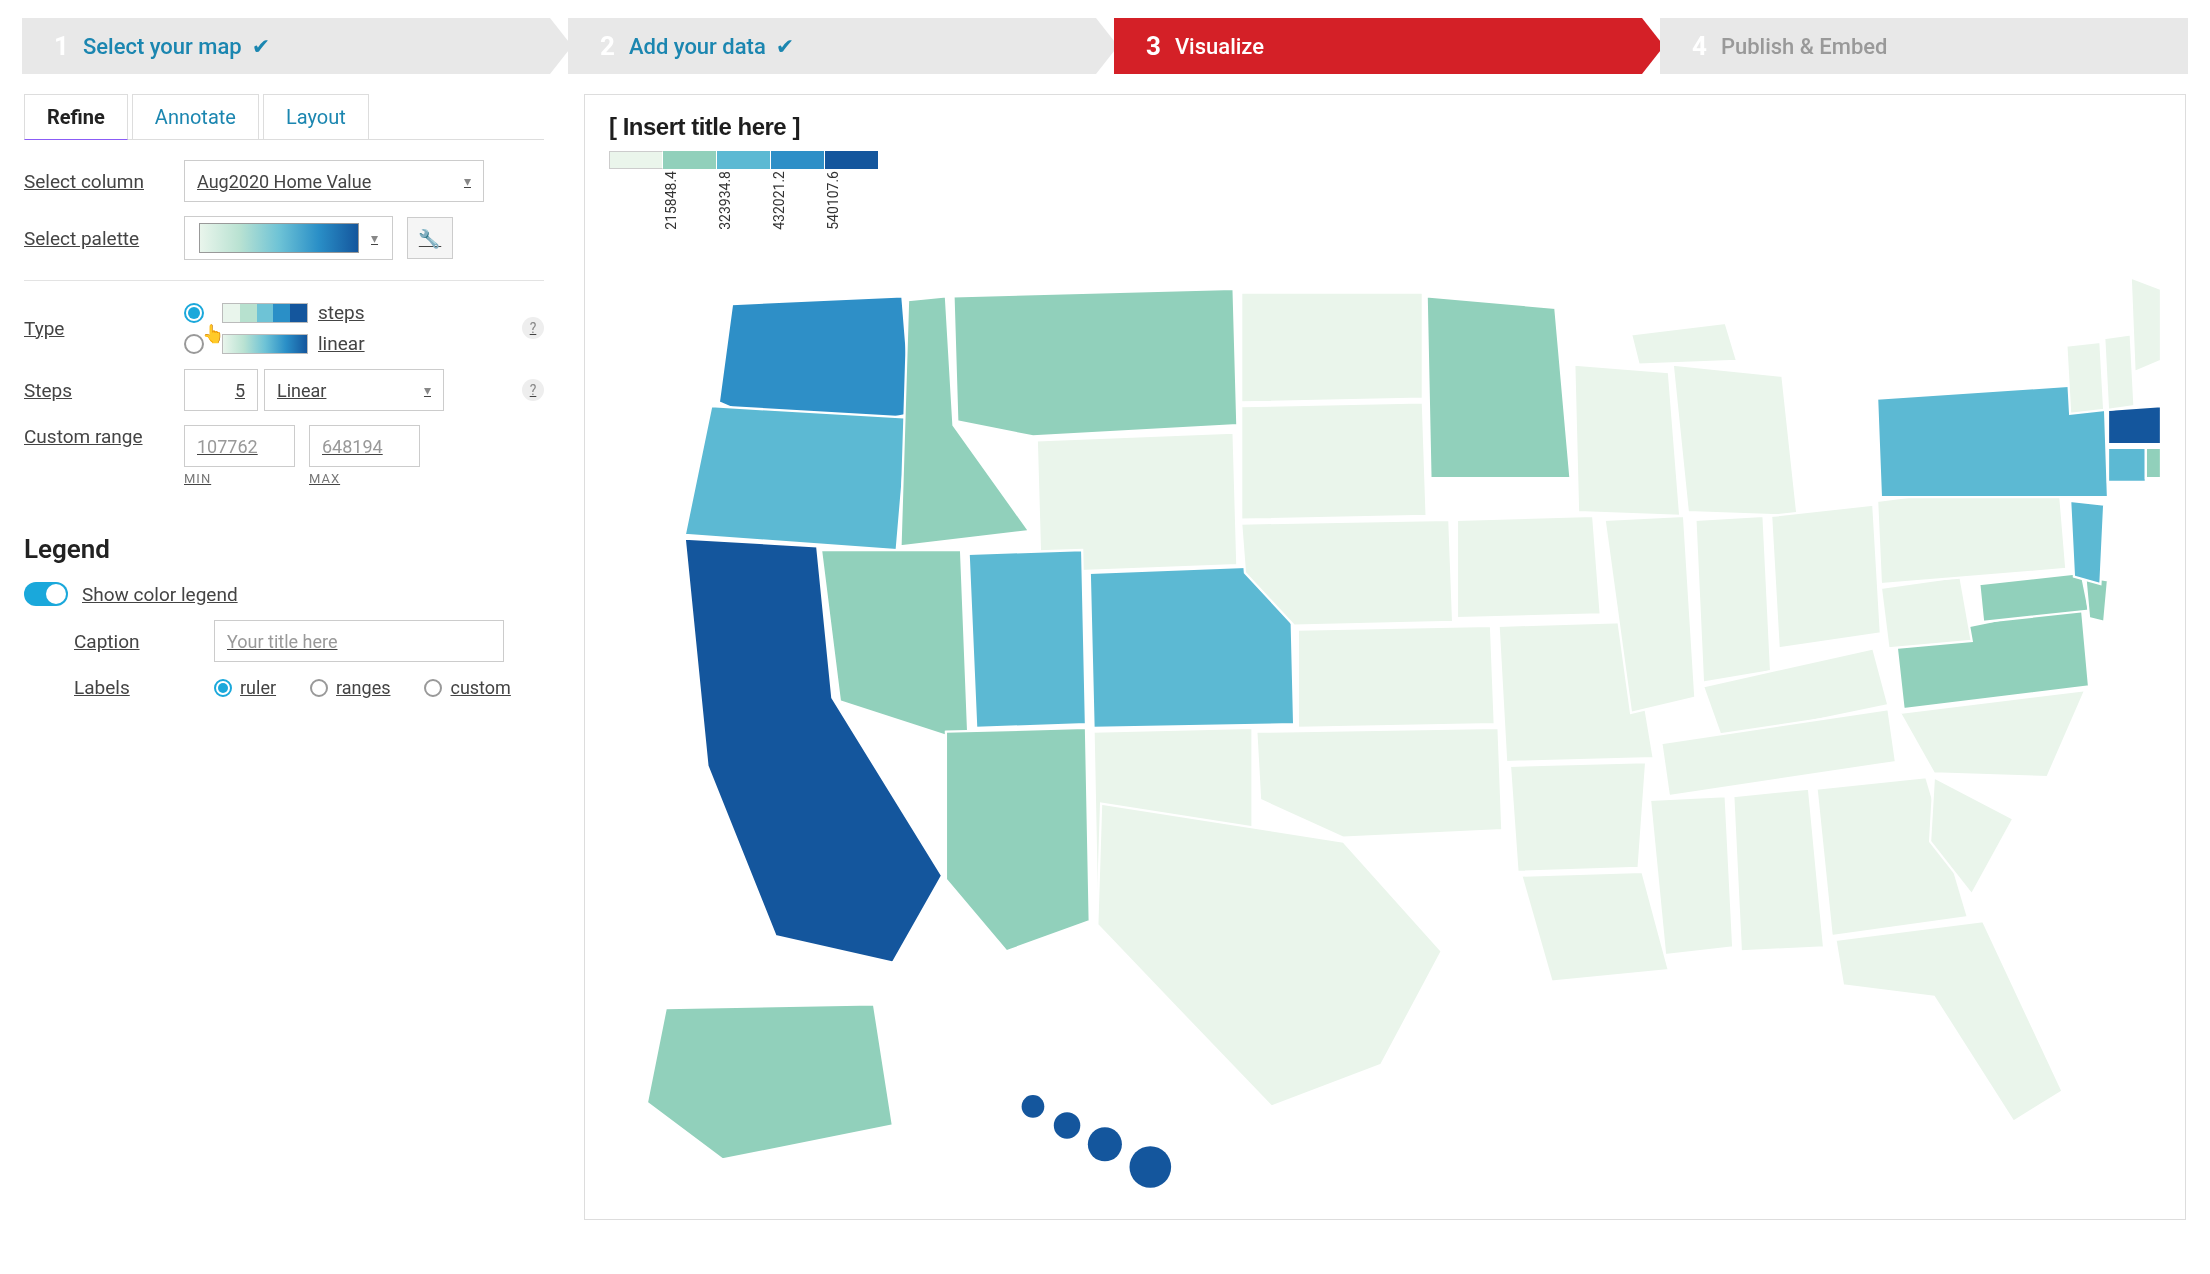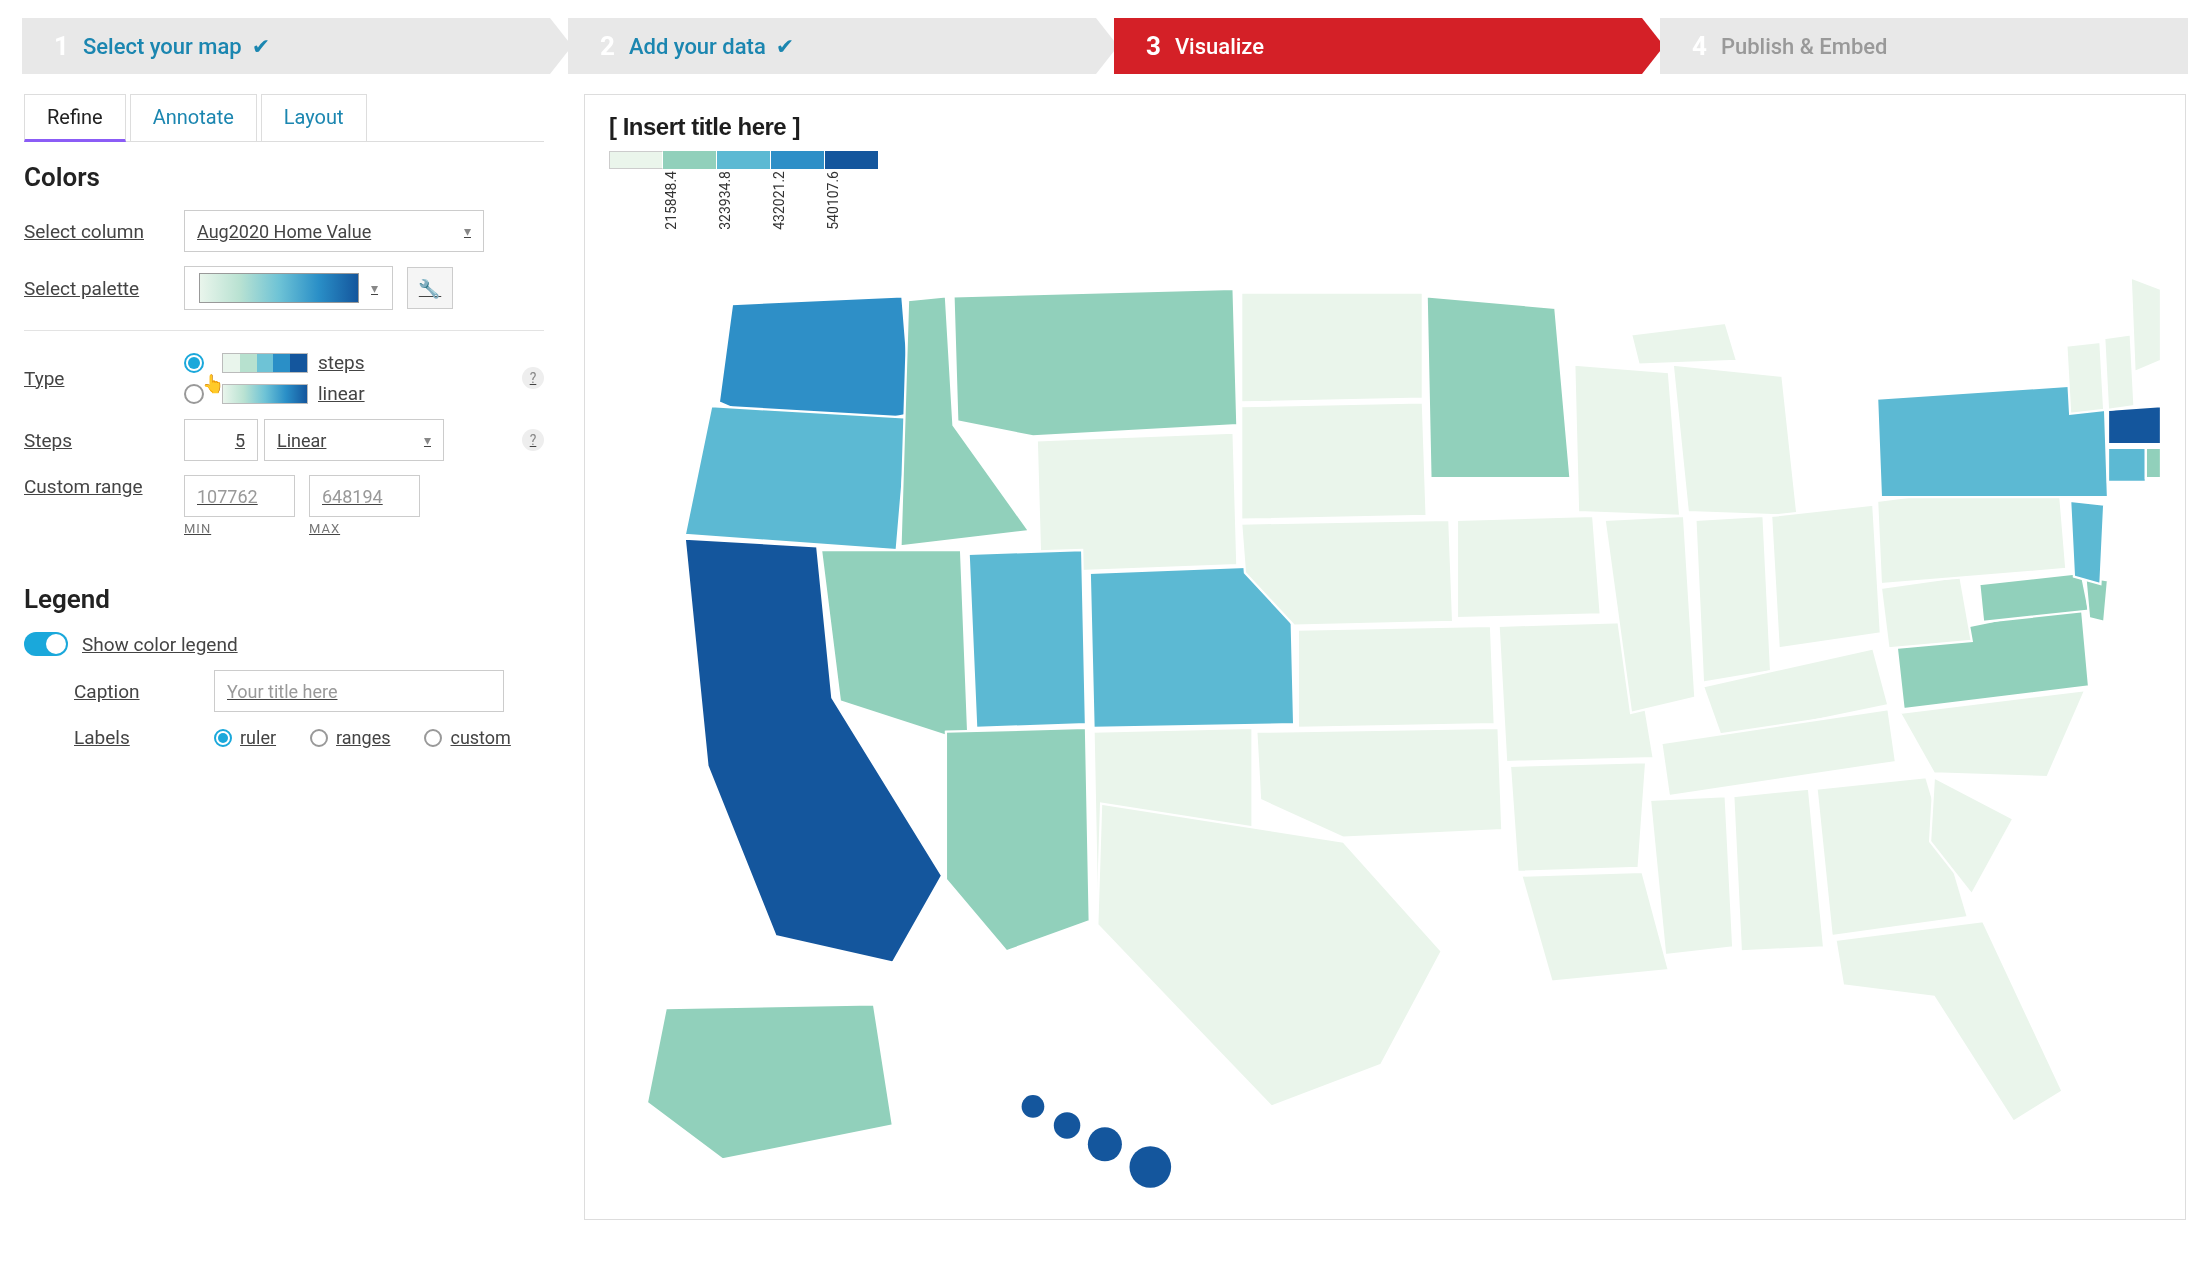--- a/index.html
+++ b/index.html
@@ -78,22 +78,22 @@
     padding: 10px 22px;
     font-size: 20px;
     color:#1b86b0;
     border:1px solid #ddd;
     border-bottom:none;
     cursor:pointer;
     background:#fff;
   }
   .tab.active {
     color:#222;
-    font-weight:400;
-    border-bottom:3px solid #8b5cf6;
+    font-weight:700;
+    border-bottom:1px solid #8b5cf6;
     margin-bottom:-1px;
     text-align:center;
   }
 
   
   .section-title { font-size: 26px; font-weight:600; margin: 8px 0 18px 0; color:#222;}
   .row {
     display:flex;
     align-items:center;
     margin: 14px 0;
@@ -213,21 +213,20 @@
 <div class="main">
 
   <div class="left">
 
     <div class="tabs">
       <div class="tab active">Refine</div>
       <div class="tab">Annotate</div>
       <div class="tab">Layout</div>
     </div>
 
-    <div class="section-title">Colors</div>
 
     <div class="row">
       <div class="lab">Select column</div>
       <div id="col-select" class="select">
         <span>Aug2020 Home Value</span>
         <span class="caret-down">▾</span>
       </div>
     </div>
 
     <div class="row">

